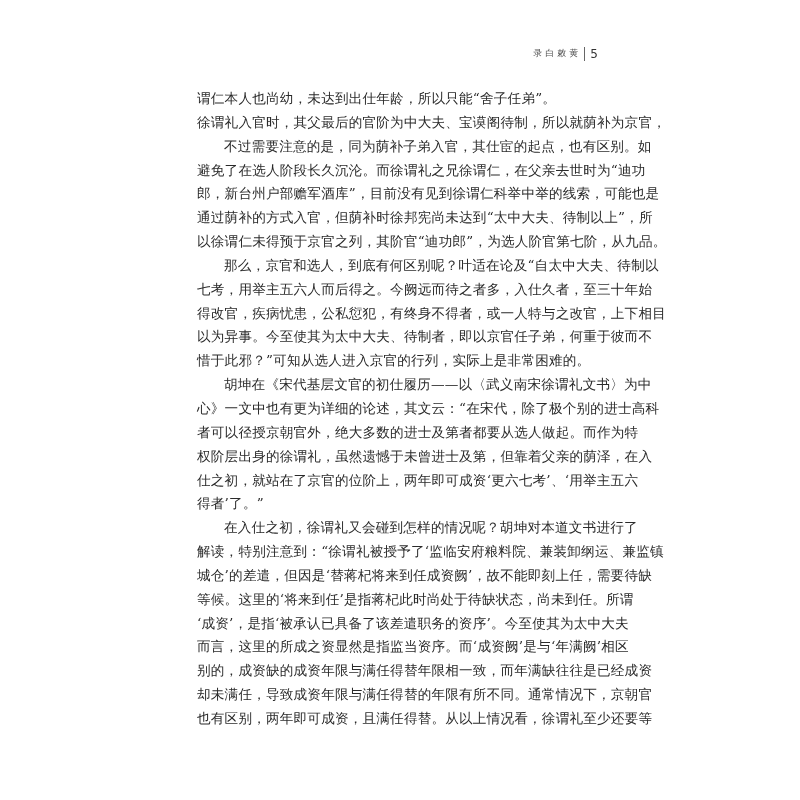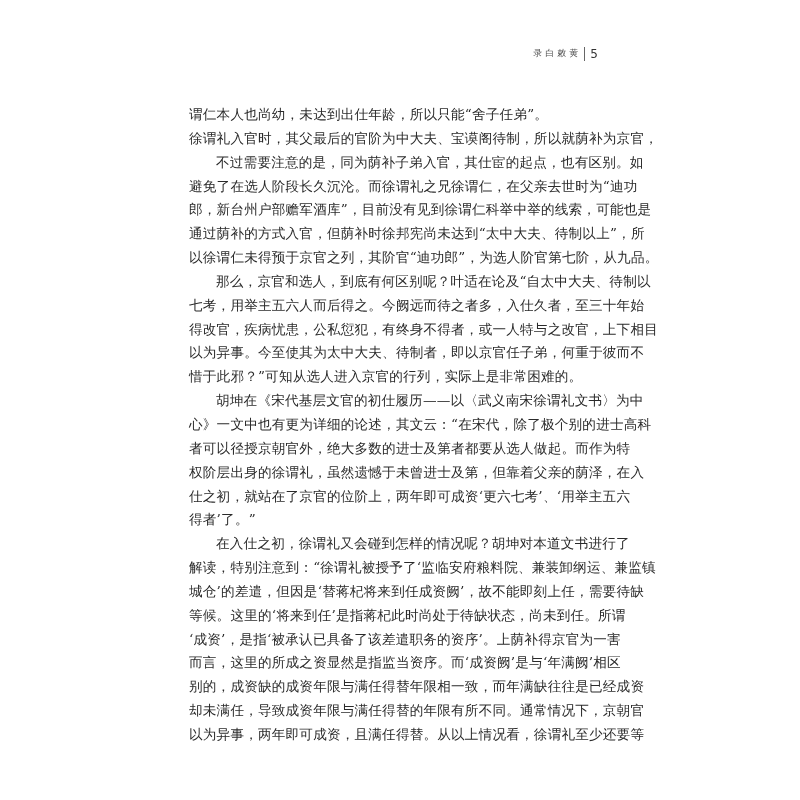--- a/index.html
+++ b/index.html
@@ -3,21 +3,21 @@
 <meta charset="utf-8">
 <style>
   html, body { margin:0; padding:0; background:#ffffff; }
   body { width:800px; height:800px; position:relative; overflow:hidden;
          font-family: "DejaVu Serif", "Liberation Serif", serif; color:#2a2a2a; }
   .header { position:absolute; top:47px; right:202px; display:flex; align-items:flex-start;
             font-family: "DejaVu Sans", "Liberation Sans", sans-serif; color:#555; }
   .header .title { font-size:9px; letter-spacing:3px; }
   .header .bar { width:1px; height:14px; background:#666; margin:0 5px 0 3px; }
   .header .page { font-size:12px; color:#333; }
-  .body-text { position:absolute; left:189px; top:87px; width:404px;margin-top:16px; }
+  .body-text { position:absolute; left:197px; top:87px; width:404px; }
   .line { height:23.85px; line-height:23.85px; font-size:13.6px; white-space:nowrap;
           text-align:justify; text-align-last:justify; letter-spacing:0.2px; }
   .line.indent { padding-left:27px; }
   .line.last { text-align-last:left; }
 </style>
 </head>
 <body>
 
 <div class="header">
   <span class="title">录白敕黄</span>
@@ -41,18 +41,18 @@
     <div class="line indent">胡坤在《宋代基层文官的初仕履历——以〈武义南宋徐谓礼文书〉为中</div>
     <div class="line">心》一文中也有更为详细的论述，其文云：“在宋代，除了极个别的进士高科</div>
     <div class="line">者可以径授京朝官外，绝大多数的进士及第者都要从选人做起。而作为特</div>
     <div class="line">权阶层出身的徐谓礼，虽然遗憾于未曾进士及第，但靠着父亲的荫泽，在入</div>
     <div class="line">仕之初，就站在了京官的位阶上，两年即可成资‘更六七考’、‘用举主五六</div>
     <div class="line last">得者’了。”</div>
     <div class="line indent">在入仕之初，徐谓礼又会碰到怎样的情况呢？胡坤对本道文书进行了</div>
     <div class="line">解读，特别注意到：“徐谓礼被授予了‘监临安府粮料院、兼装卸纲运、兼监镇</div>
     <div class="line">城仓’的差遣，但因是‘替蒋杞将来到任成资阙’，故不能即刻上任，需要待缺</div>
     <div class="line">等候。这里的‘将来到任’是指蒋杞此时尚处于待缺状态，尚未到任。所谓</div>
-    <div class="line">‘成资’，是指‘被承认已具备了该差遣职务的资序’。上荫补得京官为一害</div>
+    <div class="line">‘成资’，是指‘被承认已具备了该差遣职务的资序’。今至使其为太中大夫</div>
     <div class="line">而言，这里的所成之资显然是指监当资序。而‘成资阙’是与‘年满阙’相区</div>
     <div class="line">别的，成资缺的成资年限与满任得替年限相一致，而年满缺往往是已经成资</div>
     <div class="line">却未满任，导致成资年限与满任得替的年限有所不同。通常情况下，京朝官</div>
-    <div class="line">以为异事，两年即可成资，且满任得替。从以上情况看，徐谓礼至少还要等</div>
+    <div class="line">也有区别，两年即可成资，且满任得替。从以上情况看，徐谓礼至少还要等</div>
   </div>
 
 </body></html>

